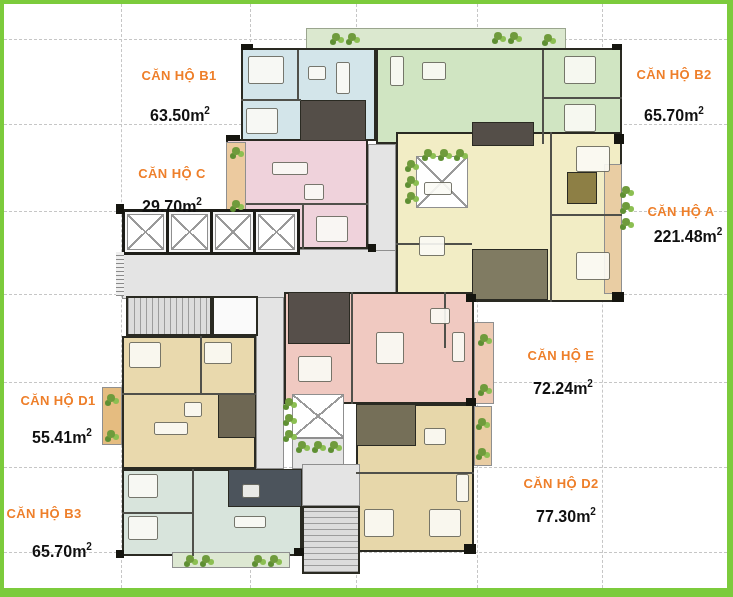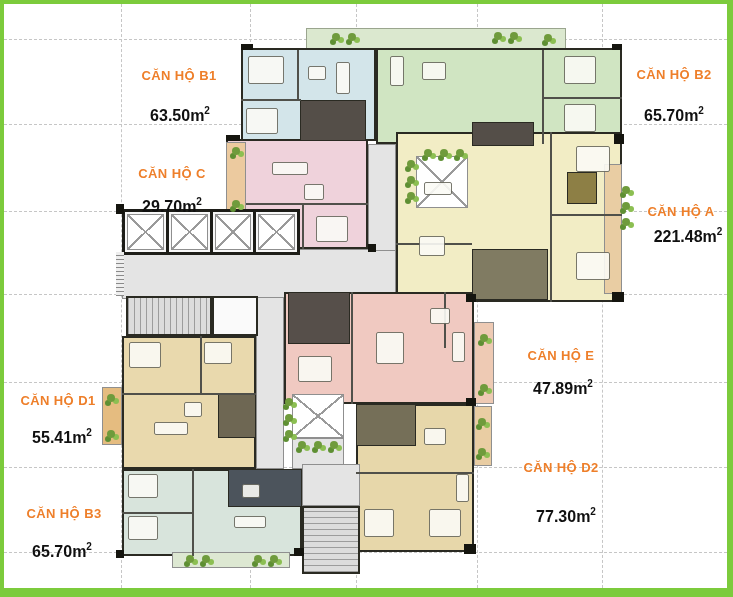--- a/index.html
+++ b/index.html
@@ -217,21 +217,21 @@
   <div class="lbl" style="left:168px;top:169px">CĂN HỘ C</div>
   <div class="area" style="left:168px;top:202px"><span>29.70m</span><sup>2</sup></div>
 
   <div class="lbl" style="left:677px;top:207px">CĂN HỘ A</div>
   <div class="area" style="left:684px;top:232px"><span>221.48m</span><sup>2</sup></div>
 
   <div class="lbl" style="left:54px;top:396px">CĂN HỘ D1</div>
   <div class="area" style="left:58px;top:433px"><span>55.41m</span><sup>2</sup></div>
 
   <div class="lbl" style="left:557px;top:351px">CĂN HỘ E</div>
-  <div class="area" style="left:559px;top:384px"><span>47.89m</span><sup>2</sup></div>
-
-  <div class="lbl" style="left:60px;top:509px">CĂN HỘ B3</div>
+  <div class="area" style="left:559px;top:384px"><span>72.24m</span><sup>2</sup></div>
+
+  <div class="lbl" style="left:40px;top:509px">CĂN HỘ B3</div>
   <div class="area" style="left:58px;top:547px"><span>65.70m</span><sup>2</sup></div>
 
-  <div class="lbl" style="left:557px;top:463px">CĂN HỘ D2</div>
+  <div class="lbl" style="left:557px;top:479px">CĂN HỘ D2</div>
   <div class="area" style="left:562px;top:512px"><span>77.30m</span><sup>2</sup></div>
 
 </div>
 
 </body></html>

